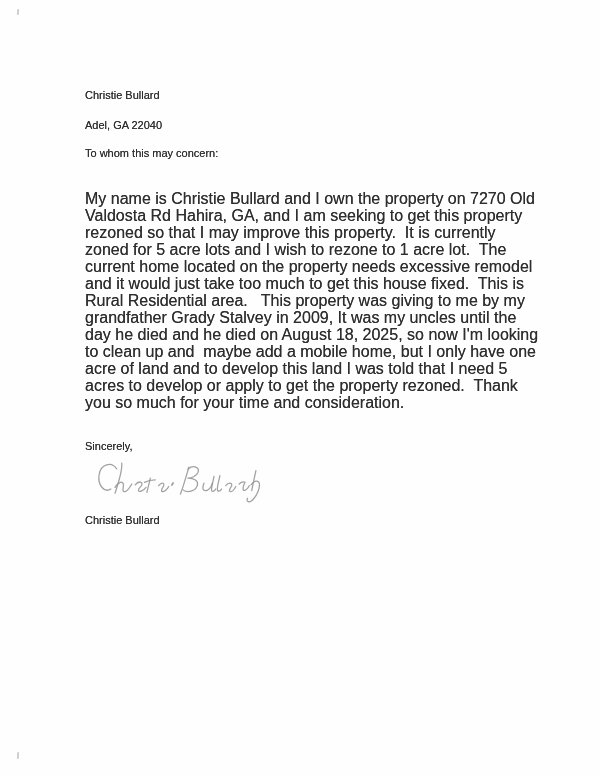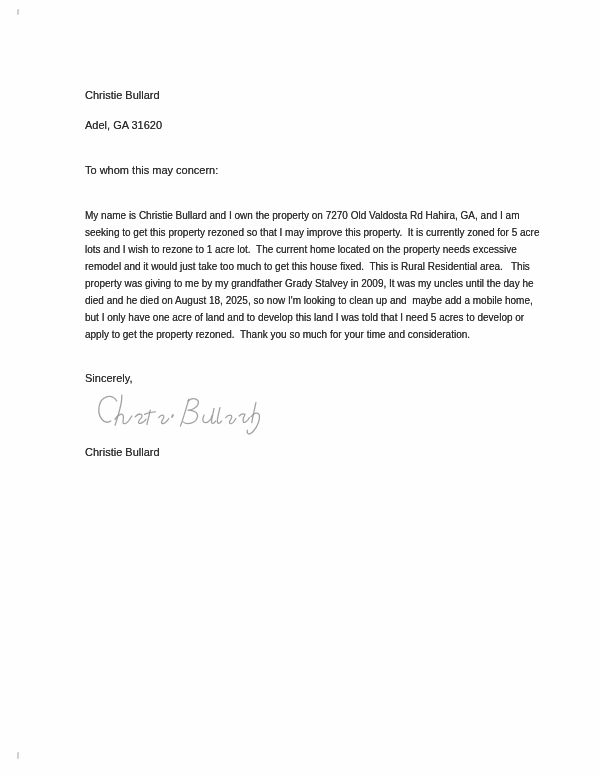--- a/index.html
+++ b/index.html
@@ -29,24 +29,24 @@
     width: 457px;
   }
   .sender p {
     font-size: 11px;
     line-height: 30px;
     white-space: pre;
   }
   .salutation {
     font-size: 11px;
     line-height: 17px;
-    margin-top: 22px;
+    margin-top: 5px;
   }
   .body-text {
-    font-size: 10px;
+    font-size: 16px;
     line-height: 17px;
     margin-top: 28px;
     white-space: pre-wrap;
     text-align: left;
   }
   .closing {
     font-size: 11px;
     line-height: 17px;
     margin-top: 27px;
   }
@@ -84,21 +84,21 @@
 
 <div class="page">
 
   <span class="artifact tl"></span>
   <span class="artifact bl"></span>
 
   <div class="content page-text">
 
     <div class="sender">
       <p>Christie Bullard</p>
-      <p>Adel, GA 31620</p>
+      <p>Adel, GA 22040</p>
     </div>
 
     <p class="salutation">To whom this may concern:</p>
 
     <p class="body-text">My name is Christie Bullard and I own the property on 7270 Old Valdosta Rd Hahira, GA, and I am seeking to get this property rezoned so that I may improve this property.  It is currently zoned for 5 acre lots and I wish to rezone to 1 acre lot.  The current home located on the property needs excessive remodel and it would just take too much to get this house fixed.  This is Rural Residential area.   This property was giving to me by my grandfather Grady Stalvey in 2009, It was my uncles until the day he died and he died on August 18, 2025, so now I'm looking to clean up and  maybe add a mobile home, but I only have one acre of land and to develop this land I was told that I need 5 acres to develop or apply to get the property rezoned.  Thank you so much for your time and consideration.</p>
 
     <p class="closing">Sincerely,</p>
 
     <svg class="signature" viewBox="0 0 230 62" aria-hidden="true">
 

